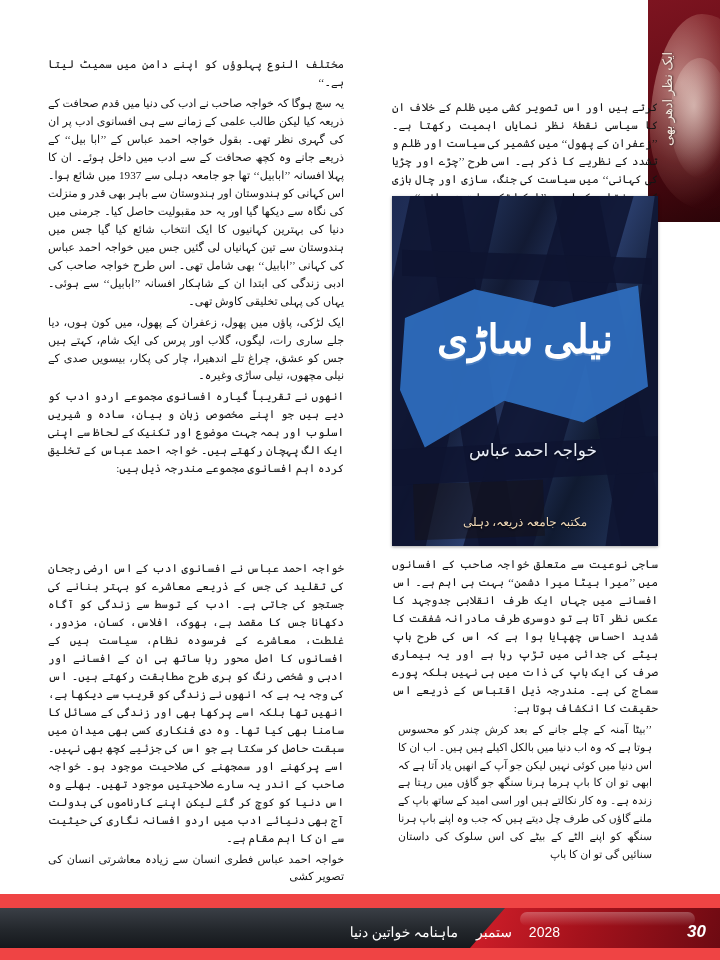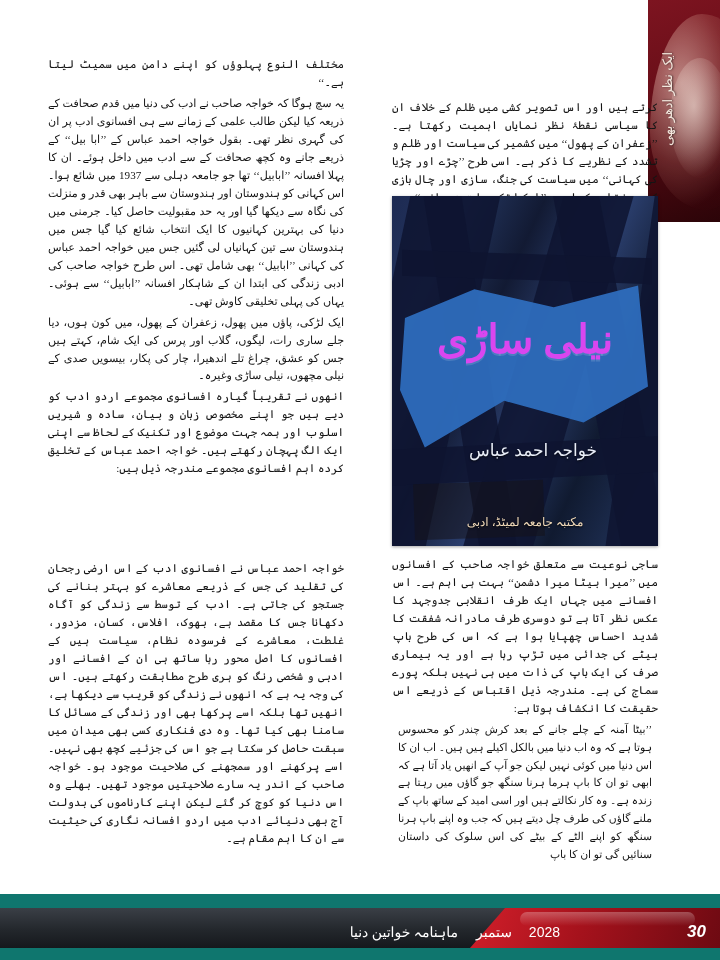--- a/index.html
+++ b/index.html
@@ -138,21 +138,21 @@
     background: #2f6fc0;
     clip-path: polygon(2% 20%, 30% 4%, 62% 14%, 96% 2%, 100% 58%, 74% 78%, 42% 66%, 10% 92%, 0 60%);
     opacity: .92;
   }
   .cover-title {
     position: absolute;
     left: 0;
     right: 0;
     top: 120px;
     text-align: center;
-    color: #d946ef;
+    color: #ffffff;
     font-size: 40px;
     font-weight: bold;
     direction: rtl;
     letter-spacing: 1px;
     text-shadow: 0 2px 0 rgba(255,255,255,.14);
   }
   .cover-author {
     position: absolute;
     left: 0;
     right: 0;
@@ -193,21 +193,21 @@
     width: 296px;
   }
 
   
   .footer {
     position: absolute;
     left: 0;
     right: 0;
     bottom: 0;
     height: 66px;
-    background: #0f766e;
+    background: #ef4444;
   }
   .footer-bar {
     position: absolute;
     left: 0;
     right: 0;
     bottom: 12px;
     height: 40px;
     background: linear-gradient(180deg, #3a3f46 0%, #23272c 55%, #15181c 100%);
   }
   .footer-red {
@@ -284,37 +284,38 @@
     <div class="shard s2"></div>
     <div class="shard s3"></div>
     <div class="shard s4"></div>
     <div class="shard s5"></div>
     <div class="shard s7"></div>
     <div class="blue-swoosh"></div>
     <div class="shard s6"></div>
     <div class="cover-title">نیلی ساڑی</div>
     <div class="cover-author">خواجہ احمد عباس</div>
     <div class="tape"></div>
-    <div class="cover-publisher">مکتبہ جامعہ لمیٹڈ، ادبی</div>
+    <div class="cover-publisher">مکتبہ جامعہ ذریعہ، دہلی</div>
   </div>
 
   <div class="col col-right-lower">
     <p>ساجی نوعیت سے متعلق خواجہ صاحب کے افسانوں میں ’’میرا بیٹا میرا دشمن‘‘ بہت ہی اہم ہے۔ اس افسانے میں جہاں ایک طرف انقلابی جدوجہد کا عکس نظر آتا ہے تو دوسری طرف مادرانہ شفقت کا شدید احساس چھپایا ہوا ہے کہ اس کی طرح باپ بیٹے کی جدائی میں تڑپ رہا ہے اور یہ بیماری صرف کی ایک باپ کی ذات میں ہی نہیں بلکہ پورے سماج کی ہے۔ مندرجہ ذیل اقتباس کے ذریعے اس حقیقت کا انکشاف ہوتا ہے:</p>
     <p class="quote-block">’’بیٹا آمنہ کے چلے جانے کے بعد کرش چندر کو محسوس ہوتا ہے کہ وہ اب دنیا میں بالکل اکیلے ہیں ہیں۔ اب ان کا اس دنیا میں کوئی نہیں لیکن جو آپ کے انھیں یاد آتا ہے کہ ابھی تو ان کا باپ ہرما ہرنا سنگھ جو گاؤں میں رہتا ہے زندہ ہے۔ وہ کار نکالتے ہیں اور اسی امید کے ساتھ باپ کے ملنے گاؤں کی طرف چل دیتے ہیں کہ جب وہ اپنے باپ ہرنا سنگھ کو اپنے الٹے کے بیٹے کی اس سلوک کی داستان سنائیں گی تو ان کا باپ</p>
   </div>
 
   <div class="col col-left-top">
     <p>مختلف النوع پہلوؤں کو اپنے دامن میں سمیٹ لیتا ہے۔‘‘</p>
     <p>یہ سچ ہوگا کہ خواجہ صاحب نے ادب کی دنیا میں قدم صحافت کے ذریعہ کیا لیکن طالب علمی کے زمانے سے ہی افسانوی ادب پر ان کی گہری نظر تھی۔ بقول خواجہ احمد عباس کے ’’ابا بیل‘‘ کے ذریعے جانے وہ کچھ صحافت کے سے ادب میں داخل ہوئے۔ ان کا پہلا افسانہ ’’ابابیل‘‘ تھا جو جامعہ دہلی سے 1937 میں شائع ہوا۔ اس کہانی کو ہندوستان اور ہندوستان سے باہر بھی قدر و منزلت کی نگاہ سے دیکھا گیا اور یہ حد مقبولیت حاصل کیا۔ جرمنی میں دنیا کی بہترین کہانیوں کا ایک انتخاب شائع کیا گیا جس میں ہندوستان سے تین کہانیاں لی گئیں جس میں خواجہ احمد عباس کی کہانی ’’ابابیل‘‘ بھی شامل تھی۔ اس طرح خواجہ صاحب کی ادبی زندگی کی ابتدا ان کے شاہکار افسانہ ’’ابابیل‘‘ سے ہوئی۔ یہاں کی پہلی تخلیقی کاوش تھی۔</p>
     <p>ایک لڑکی، پاؤں میں پھول، زعفران کے پھول، میں کون ہوں، دیا جلے ساری رات، لیگوں، گلاب اور پرس کی ایک شام، کہتے ہیں جس کو عشق، چراغ تلے اندھیرا، چار کی پکار، بیسویں صدی کے نیلی مچھوں، نیلی ساڑی وغیرہ۔</p>
     <p>انھوں نے تقریباً گیارہ افسانوی مجموعے اردو ادب کو دیے ہیں جو اپنے مخصوص زبان و بیان، سادہ و شیریں اسلوب اور ہمہ جہت موضوع اور تکنیک کے لحاظ سے اپنی ایک الگ پہچان رکھتے ہیں۔ خواجہ احمد عباس کے تخلیق کردہ اہم افسانوی مجموعے مندرجہ ذیل ہیں:</p>
   </div>
 
   <div class="col col-left-lower">
     <p>خواجہ احمد عباس نے افسانوی ادب کے اس ارضی رجحان کی تقلید کی جس کے ذریعے معاشرے کو بہتر بنانے کی جستجو کی جاتی ہے۔ ادب کے توسط سے زندگی کو آگاہ دکھانا جس کا مقصد ہے، بھوک، افلاس، کسان، مزدور، غلطت، معاشرے کے فرسودہ نظام، سیاست ہیں کے افسانوں کا اصل محور رہا ساتھ ہی ان کے افسانے اور ادبی و شخصی رنگ کو ہری طرح مطابقت رکھتے ہیں۔ اس کی وجہ یہ ہے کہ انھوں نے زندگی کو قریب سے دیکھا ہے، انھیں تھا بلکہ اسے پرکھا بھی اور زندگی کے مسائل کا سامنا بھی کیا تھا۔ وہ دی فنکاری کسی بھی میدان میں سبقت حاصل کر سکتا ہے جو اس کی جزئیے کچھ بھی نہیں۔ اسے پرکھنے اور سمجھنے کی صلاحیت موجود ہو۔ خواجہ صاحب کے اندر یہ سارے صلاحیتیں موجود تھیں۔ بھلے وہ اس دنیا کو کوچ کر گئے لیکن اپنے کارناموں کی بدولت آج بھی دنیائے ادب میں اردو افسانہ نگاری کی حیثیت سے ان کا اہم مقام ہے۔</p>
+    <p>خواجہ احمد عباس فطری انسان سے زیادہ معاشرتی انسان کی تصویر کشی</p>
   </div>
 
   <div class="footer">
     <div class="footer-bar"></div>
     <div class="footer-red">
       <div class="gloss"></div>
     </div>
     <div class="footer-mag">ماہنامہ خواتین دنیا</div>
     <div class="footer-month">ستمبر</div>
     <div class="footer-year">2028</div>

